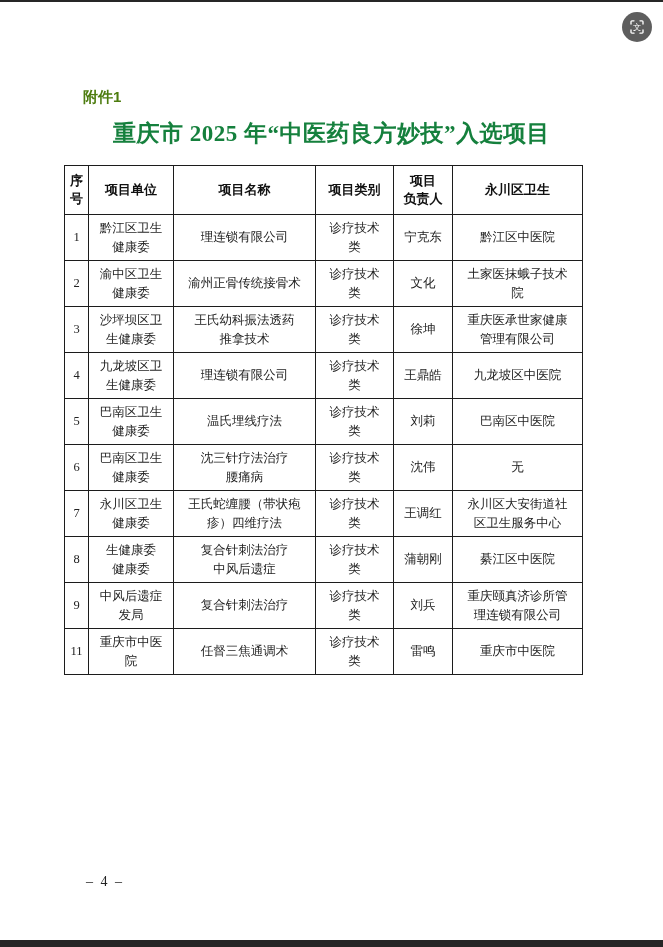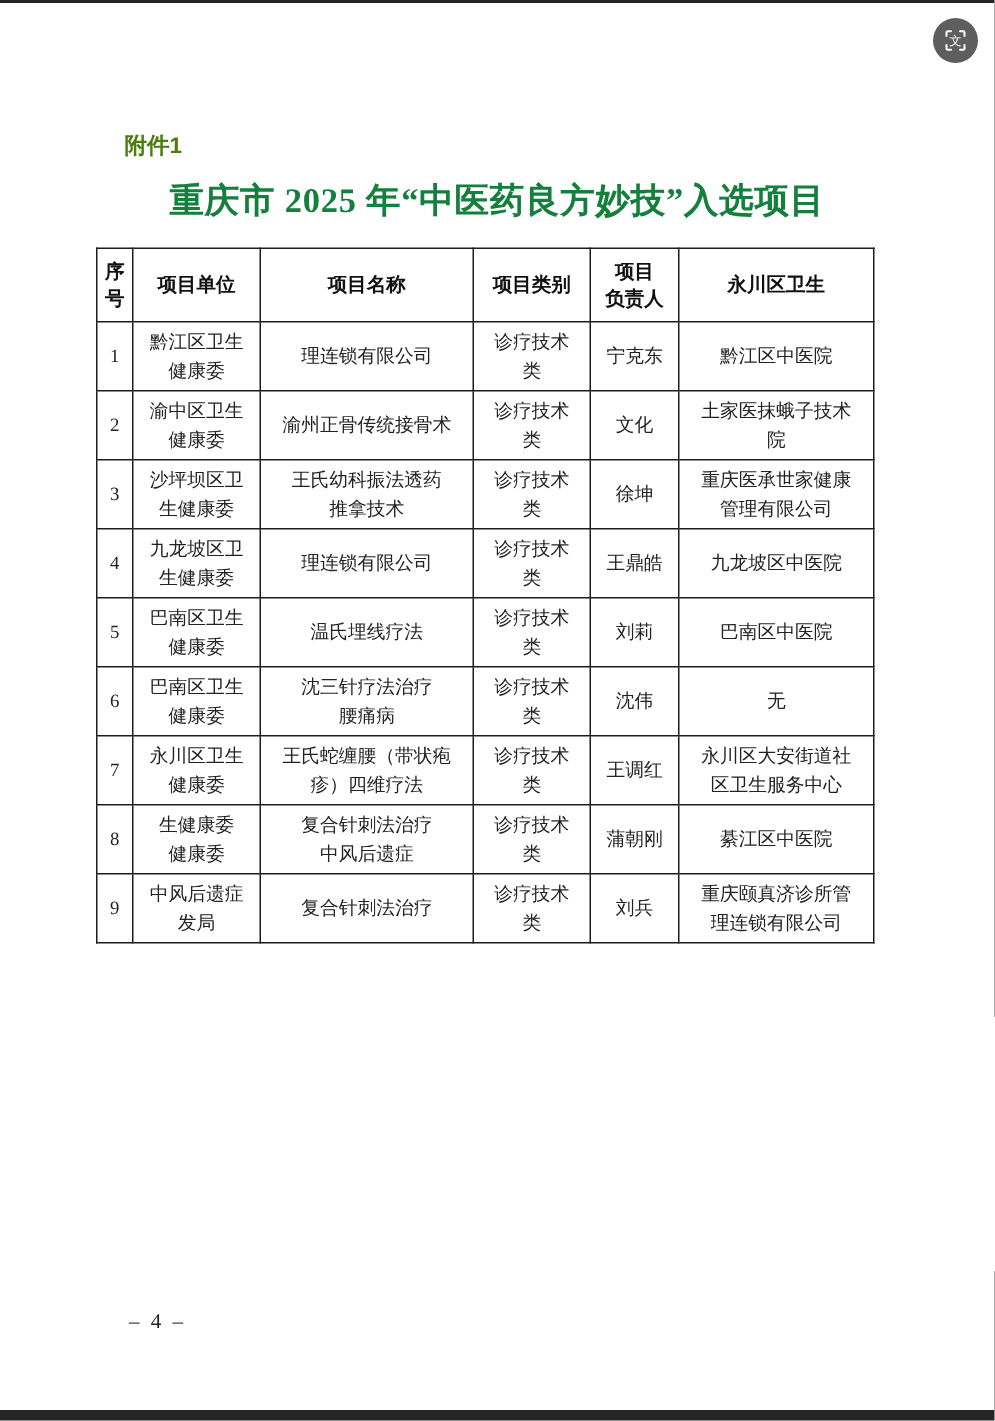--- a/index.html
+++ b/index.html
@@ -215,20 +215,30 @@
           <td>9</td>
           <td>中风后遗症
 发局</td>
           <td>复合针刺法治疗</td>
           <td>诊疗技术
 类</td>
           <td>刘兵</td>
           <td>重庆颐真济诊所管
 理连锁有限公司</td>
         </tr>
+        <tr>
+          <td>11</td>
+          <td>重庆市中医
+院</td>
+          <td>任督三焦通调术</td>
+          <td>诊疗技术
+类</td>
+          <td>雷鸣</td>
+          <td>重庆市中医院</td>
+        </tr>
       </tbody>
   </table>
 
   <div class="page-number">– 4 –</div>
 </div>
 
 <div class="floating-btn">
   <span style="display:flex;">
     <svg width="18" height="18" viewBox="0 0 24 24" fill="none">
       <path d="M4 8 V5 a1.2 1.2 0 0 1 1.2-1.2 H8" stroke="#ffffff" stroke-width="1.8" stroke-linecap="round"></path>

